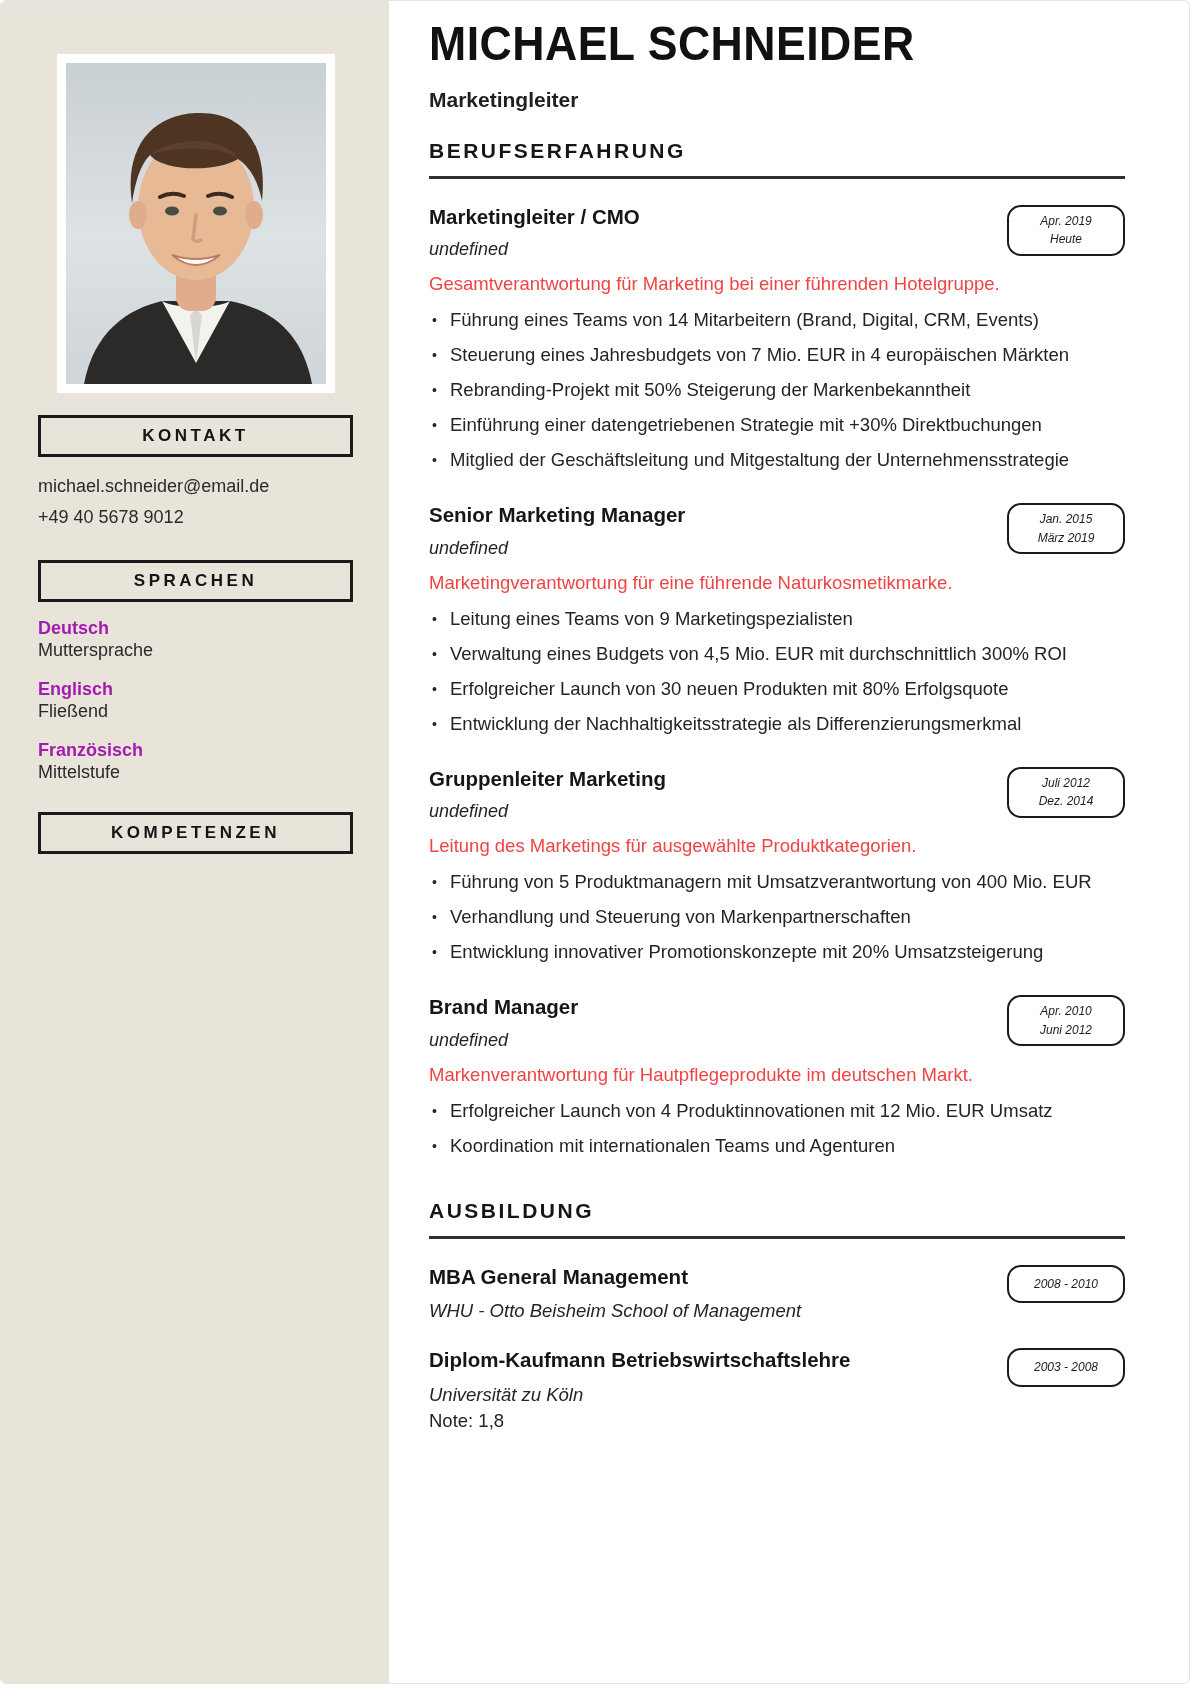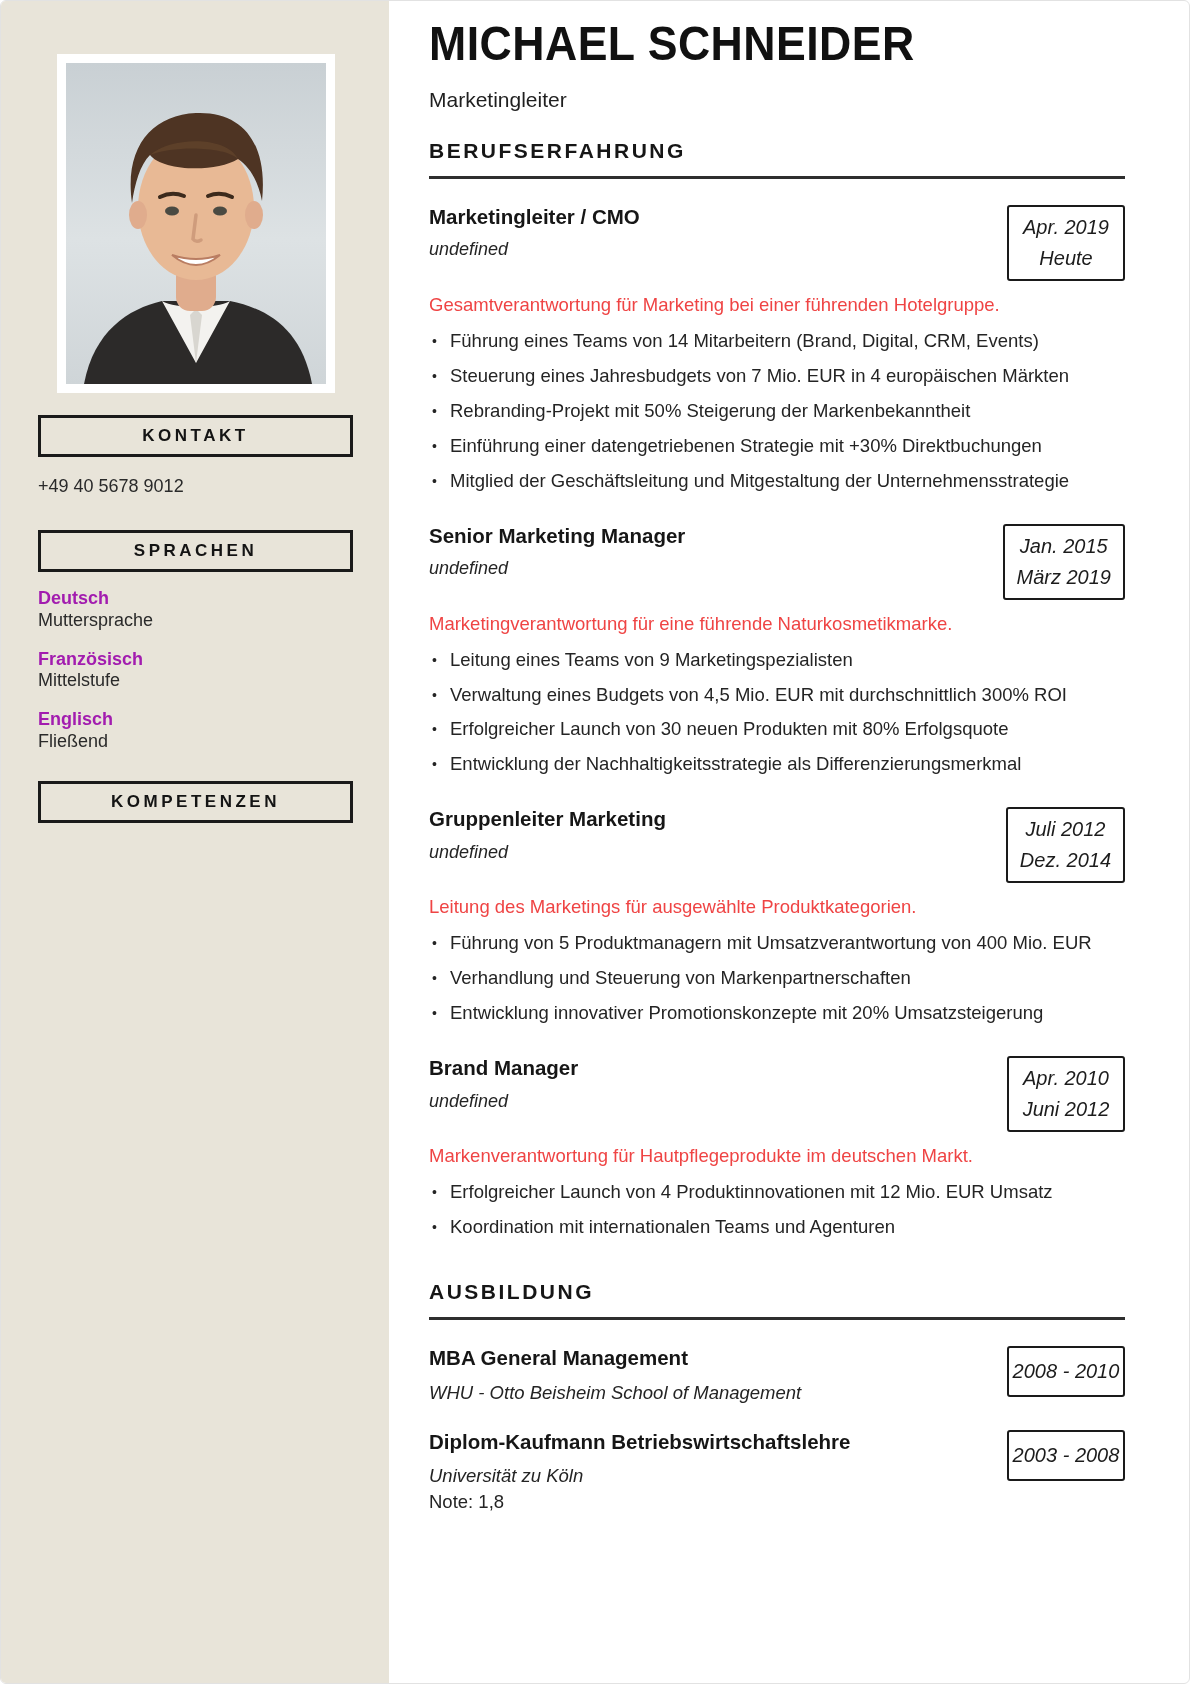--- a/index.html
+++ b/index.html
@@ -59,44 +59,44 @@
   .name{
     font-size:48px;
     font-weight:800;
     color:#111;
     letter-spacing:0.5px;
     line-height:1.12;
     transform:scaleX(0.93);
     transform-origin:left center;
     white-space:nowrap;
   }
-  .subtitle{font-size:21px;margin-top:17px;color:#1f1f1f;}
+  .subtitle{font-size:21px;margin-top:17px;color:#1f1f1f;font-weight:bold;}
   .section-heading{
     font-size:21px;
     font-weight:700;
     letter-spacing:2.5px;
     color:#161616;
     border-bottom:3px solid #2f2f2f;
     padding-bottom:13px;
     margin-top:27px;
     margin-bottom:26px;
   }
   .section-heading.second{margin-top:40px;}
   .job{margin-bottom:30px;}
   .job-header{display:flex;justify-content:space-between;align-items:flex-start;}
   .job-title{font-size:20.5px;font-weight:700;color:#161616;line-height:1.2;}
   .job-company{font-size:18px;font-style:italic;margin-top:10px;color:#242424;}
   .date-box{
     border:2px solid var(--box-border);
-    border-radius:3px;
+    border-radius:14px;
     padding:5px 12px;
     min-width:118px;
     text-align:center;
     font-style:italic;
-    font-size:20px;
+    font-size:12px;
     line-height:1.55;
     color:#1c1c1c;
     margin-left:16px;
     flex-shrink:0;
   }
   .date-box.single{padding:8px 1px;}
   .job-summary{font-size:18.5px;margin-top:12px;line-height:1.35;max-width:678px;color:#ef4444;}
   .bullets{list-style:none;margin-top:11px;max-width:678px;}
   .bullets li{
     position:relative;
@@ -158,40 +158,41 @@
 
         <path d="M106 192 Q130 212 154 192 Q130 200 106 192 Z" fill="#ffffff" stroke="#b97d62" stroke-width="2"></path>
       </svg>
     </div>
 
     <section class="side-section">
       <div class="side-box">
         <span>KONTAKT</span>
       </div>
       <div class="contact-lines">
+        <div>michael.schneider@email.de</div>
         <div>+49 40 5678 9012</div>
       </div>
     </section>
 
     <section class="side-section">
       <div class="side-box">
         <span>SPRACHEN</span>
       </div>
       <ul class="lang-list" id="lang-list">
           <li>
     <div class="lang-name">Deutsch</div>
     <div class="lang-level">Muttersprache</div>
   </li>
           <li>
+    <div class="lang-name">Englisch</div>
+    <div class="lang-level">Fließend</div>
+  </li>
+          <li>
     <div class="lang-name">Französisch</div>
     <div class="lang-level">Mittelstufe</div>
-  </li>
-          <li>
-    <div class="lang-name">Englisch</div>
-    <div class="lang-level">Fließend</div>
   </li>
         </ul>
     </section>
 
     <section class="side-section">
       <div class="side-box">
         <span>KOMPETENZEN</span>
       </div>
       <ul class="skill-list" id="skill-list">
           <li></li>

